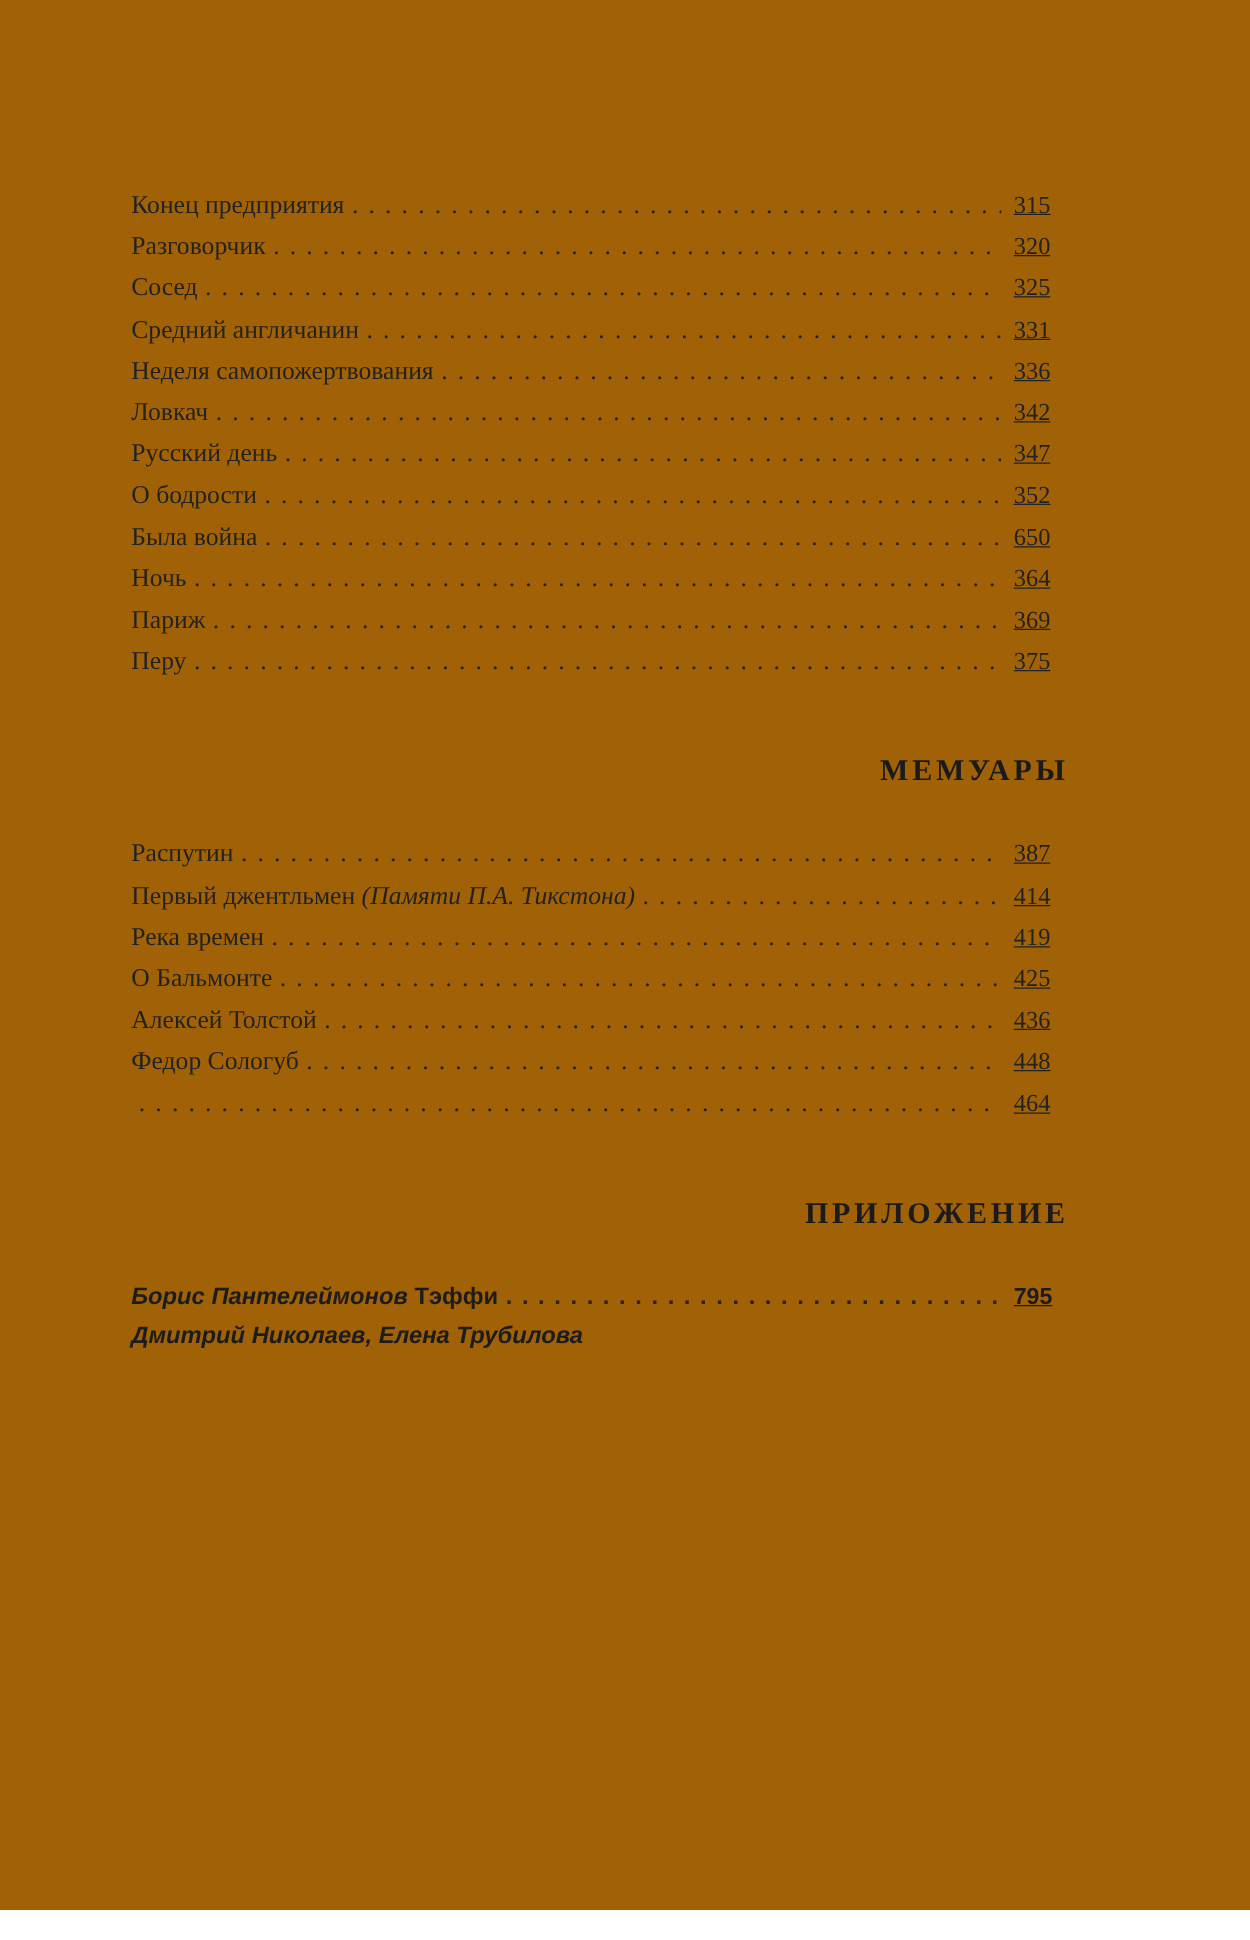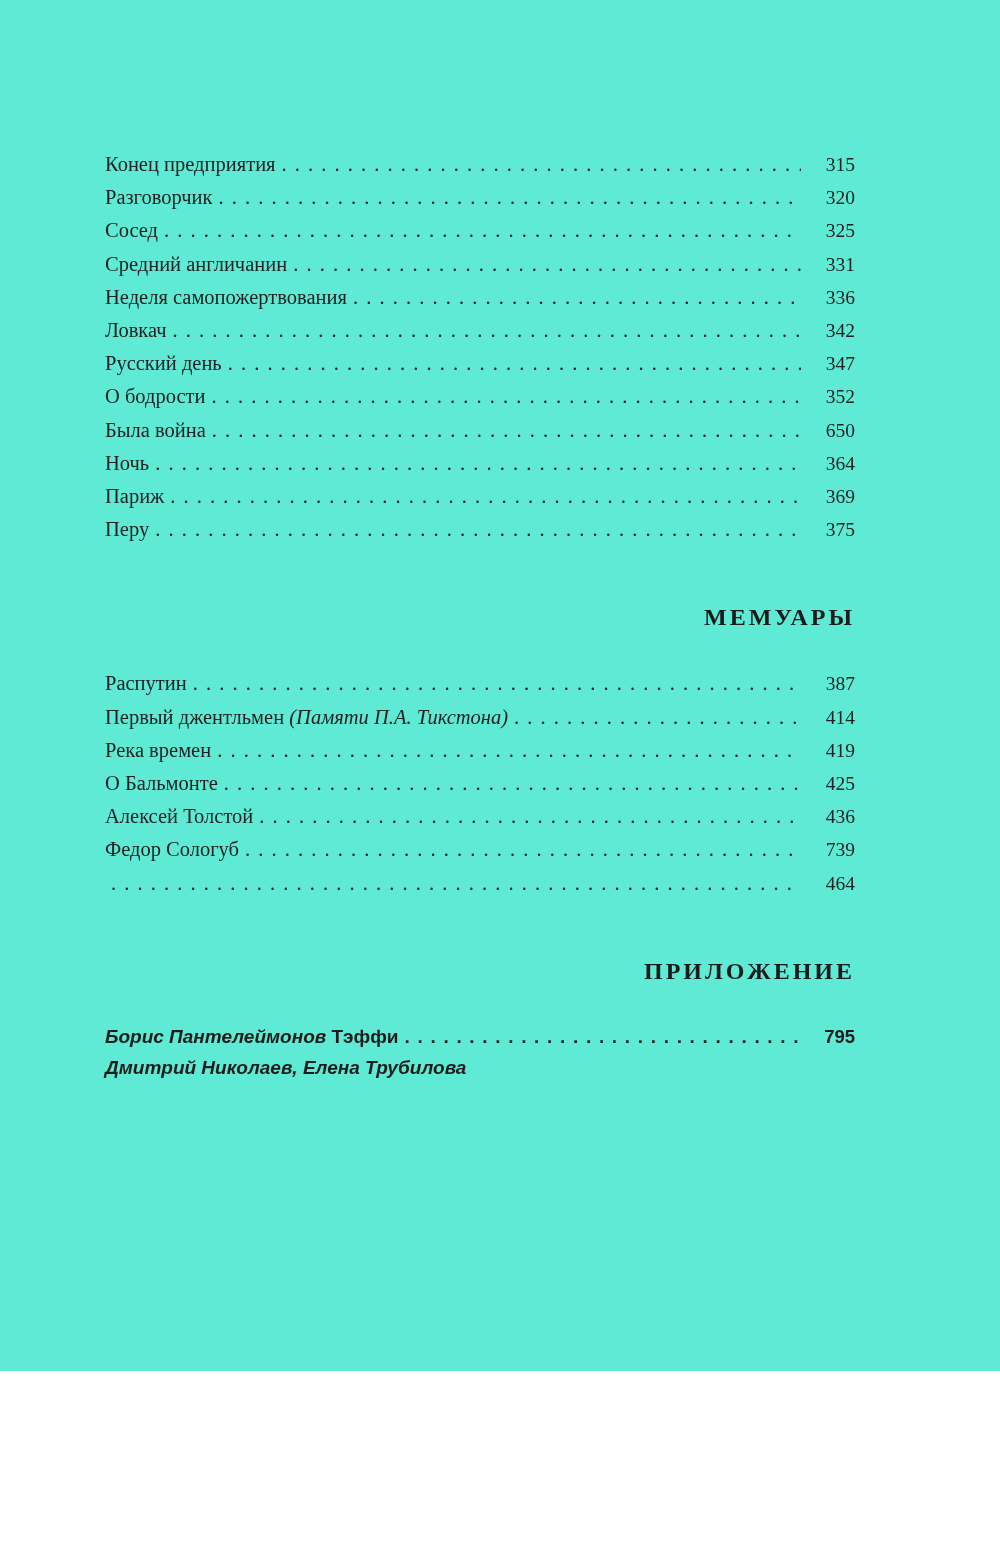--- a/index.html
+++ b/index.html
@@ -3,22 +3,22 @@
 <meta charset="utf-8">
 <style>
   html, body {
     margin: 0;
     padding: 0;
     background: #ffffff;
   }
   .page {
     position: relative;
     width: 1000px;
-    height: 1371px;
-    background: #5eead4;
+    height: 1528px;
+    background: #a16207;
     color: #1e1e1e;
     font-family: "Liberation Serif", serif;
     overflow: hidden;
     box-sizing: border-box;
   }
   .page-inner {
     box-sizing: border-box;
     padding: 148px 145px 0 105px; 
   }
   .toc-section { }
@@ -50,22 +50,22 @@
     margin: 0 10px 0 6px;
     color: #222;
   }
   .leader::after {
     content: ". . . . . . . . . . . . . . . . . . . . . . . . . . . . . . . . . . . . . . . . . . . . . . . . . . . . . . . . . . . . . . . . . . . . . . . . . . . . . . . . . . . . . . . . . . . . . . . . . . . . . . . .";
     letter-spacing: 1.5px;
   }
   .page-num {
     flex: 0 0 auto;
     min-width: 44px;
-    text-align: right;
     font-size: 19.5px;
+    text-decoration: underline;
   }
   
   .toc-row.sans,
   .authors-line {
     font-family: "Liberation Sans", sans-serif;
     font-size: 19px;
     font-weight: 600;
     color: #1c1c1c;
   }
   .toc-row.sans .page-num { font-size: 18.5px; font-weight: 600; }
@@ -172,21 +172,21 @@
             <span class="page-num">425</span>
           </div>
           <div class="toc-row">
             <span class="entry-title"><span class="tt">Алексей Толстой</span></span>
             <span class="leader"></span>
             <span class="page-num">436</span>
           </div>
           <div class="toc-row">
             <span class="entry-title"><span class="tt">Федор Сологуб</span></span>
             <span class="leader"></span>
-            <span class="page-num">739</span>
+            <span class="page-num">448</span>
           </div>
           <div class="toc-row">
             <span class="leader"></span>
             <span class="page-num">464</span>
           </div>
         </div>
         <div class="toc-section">
           <div class="section-heading">ПРИЛОЖЕНИЕ</div>
           <div class="toc-row sans">
             <span class="entry-title"><span class="it">Борис Пантелеймонов </span><span class="tt">Тэффи</span></span>

